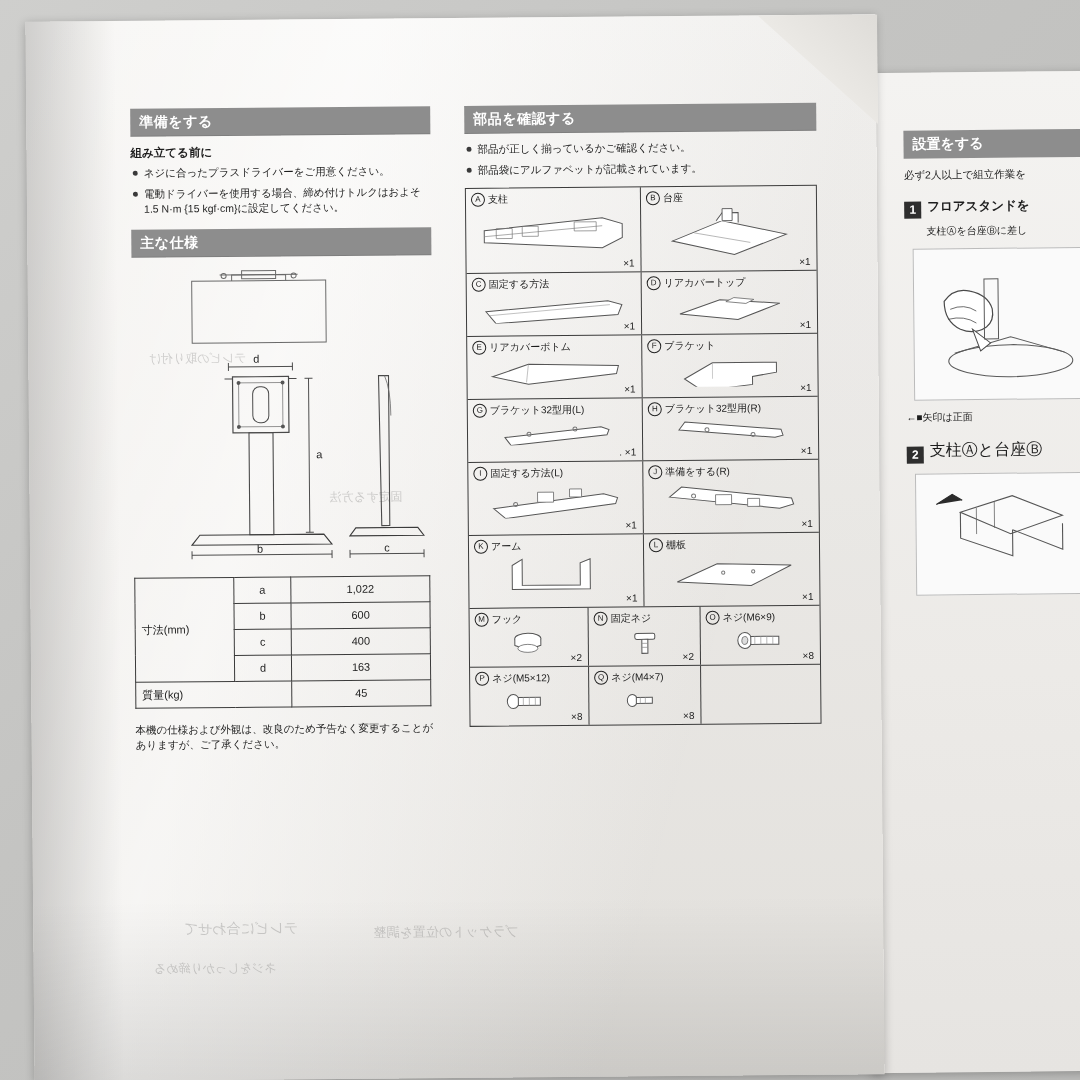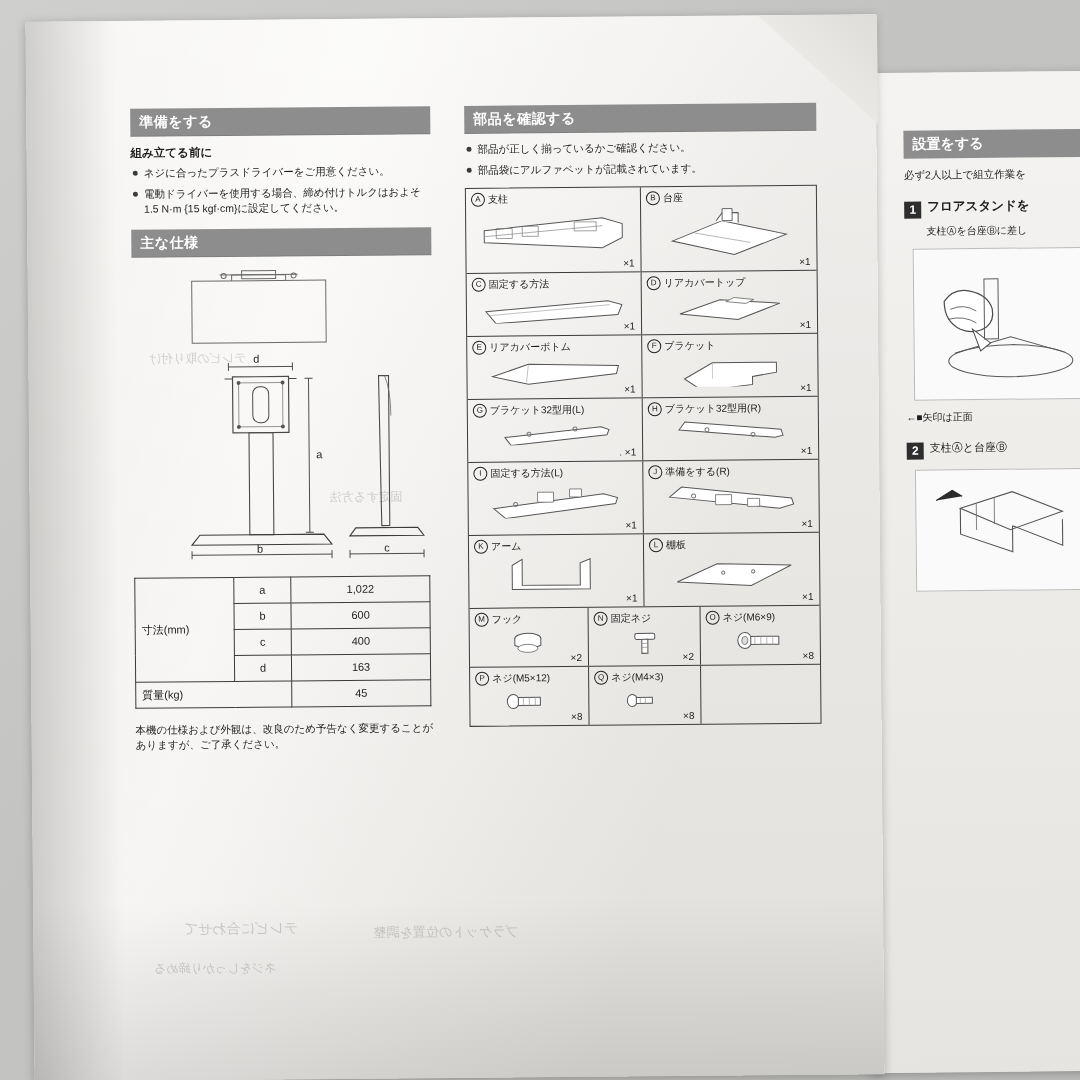--- a/index.html
+++ b/index.html
@@ -161,21 +161,21 @@
         <path d="M36 60 q14 -6 26 2" fill="none" stroke="#4a4a4a" stroke-width=".8"></path>
         <path d="M34 70 q16 -4 28 4" fill="none" stroke="#4a4a4a" stroke-width=".8"></path>
         <path d="M58 80 l18 14 l-10 8 z" fill="#fff" stroke="#4a4a4a" stroke-width="1"></path>
         <rect x="70" y="30" width="14" height="60" fill="none" stroke="#5a5a5a" stroke-width="1"></rect>
       </svg>
     </div>
 
     <div class="arrow-note">←■矢印は正面</div>
 
     <div class="r-step-title">
-      <span class="stepnum">2</span><span style="font-weight:normal;font-size:11px;">支柱Ⓐと台座Ⓑ</span>
+      <span class="stepnum">2</span><span style="font-weight:normal;font-size:16px;">支柱Ⓐと台座Ⓑ</span>
     </div>
 
     <div class="r-img" style="height:120px;">
       <svg width="180" height="120" viewBox="0 0 180 120">
         <path d="M20 30 l16 -10 l10 6" fill="#2b2b2b" stroke="#2b2b2b" stroke-width="1"></path>
         <path d="M44 38 l52 -16 l50 20 l-52 18 z" fill="none" stroke="#555" stroke-width="1.1"></path>
         <path d="M44 38 l0 26 l52 18 l0 -26" fill="none" stroke="#555" stroke-width="1.1"></path>
         <path d="M96 56 l50 20 l0 -26" fill="none" stroke="#555" stroke-width="1.1"></path>
         <line x1="60" y1="34" x2="60" y2="60" stroke="#666" stroke-width=".8"></line>
         <line x1="78" y1="28" x2="78" y2="54" stroke="#666" stroke-width=".8"></line>
@@ -496,21 +496,21 @@
               <ellipse cx="12" cy="14" rx="6" ry="7" fill="#fff" stroke="#555" stroke-width="1"></ellipse>
               <rect x="17" y="10" width="22" height="8" fill="#fff" stroke="#555" stroke-width="1"></rect>
               <line x1="22" y1="10" x2="22" y2="18" stroke="#999" stroke-width=".7"></line>
               <line x1="28" y1="10" x2="28" y2="18" stroke="#999" stroke-width=".7"></line>
               <line x1="34" y1="10" x2="34" y2="18" stroke="#999" stroke-width=".7"></line>
             </svg>
             <span class="qty">×8</span>
           </div>
           <div class="pcell" style="width:32%;">
             <div class="pname">
-              <span class="circ">Q</span><span>ネジ(M4×3)</span>
+              <span class="circ">Q</span><span>ネジ(M4×7)</span>
             </div>
             <svg class="art" width="48" height="28" viewBox="0 0 48 28">
               <ellipse cx="11" cy="14" rx="5" ry="6" fill="#fff" stroke="#555" stroke-width="1"></ellipse>
               <rect x="15" y="11" width="16" height="6" fill="#fff" stroke="#555" stroke-width="1"></rect>
               <line x1="19" y1="11" x2="19" y2="17" stroke="#999" stroke-width=".7"></line>
               <line x1="24" y1="11" x2="24" y2="17" stroke="#999" stroke-width=".7"></line>
             </svg>
             <span class="qty">×8</span>
           </div>
           <div class="pcell" style="width:34%;"></div>

